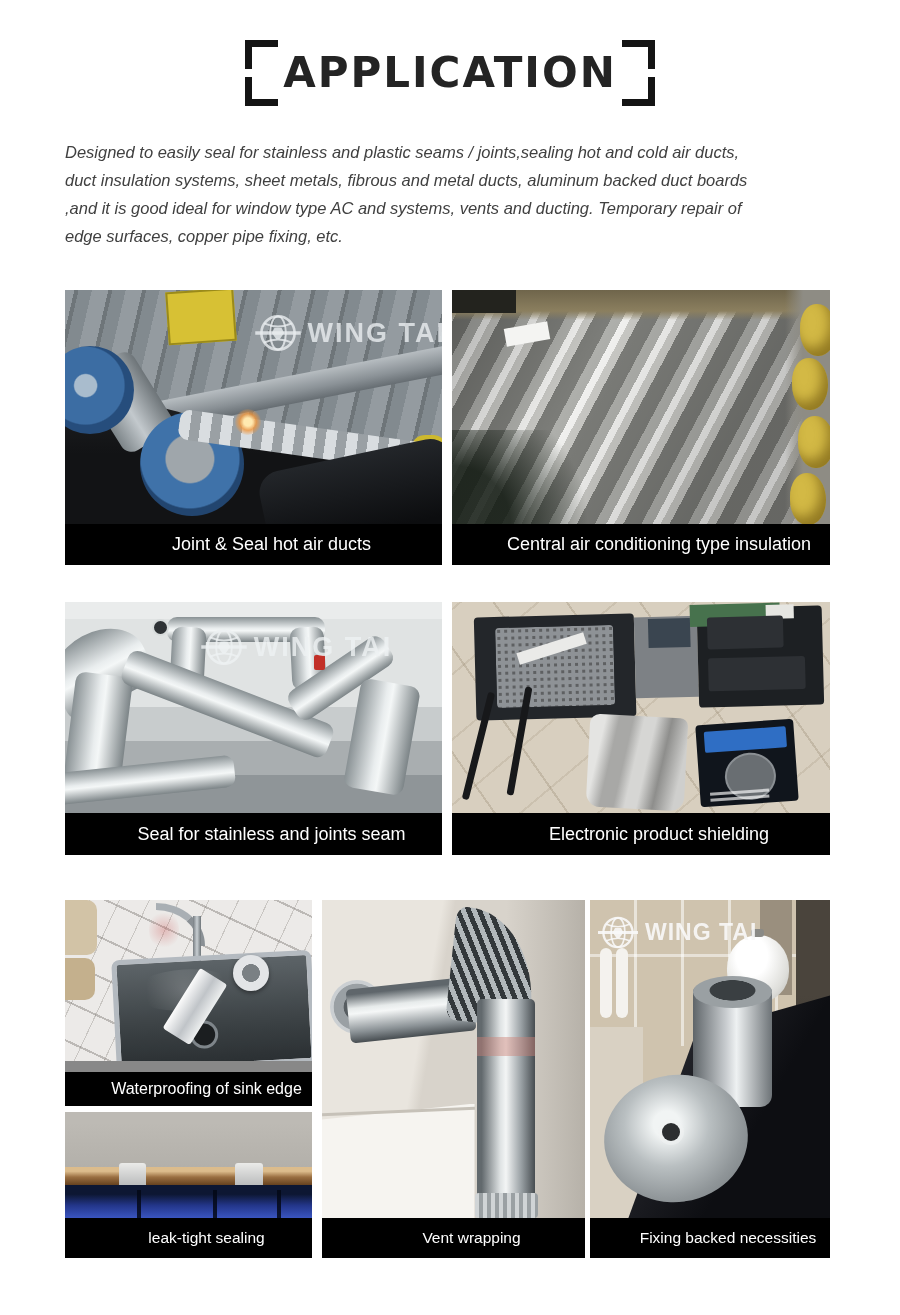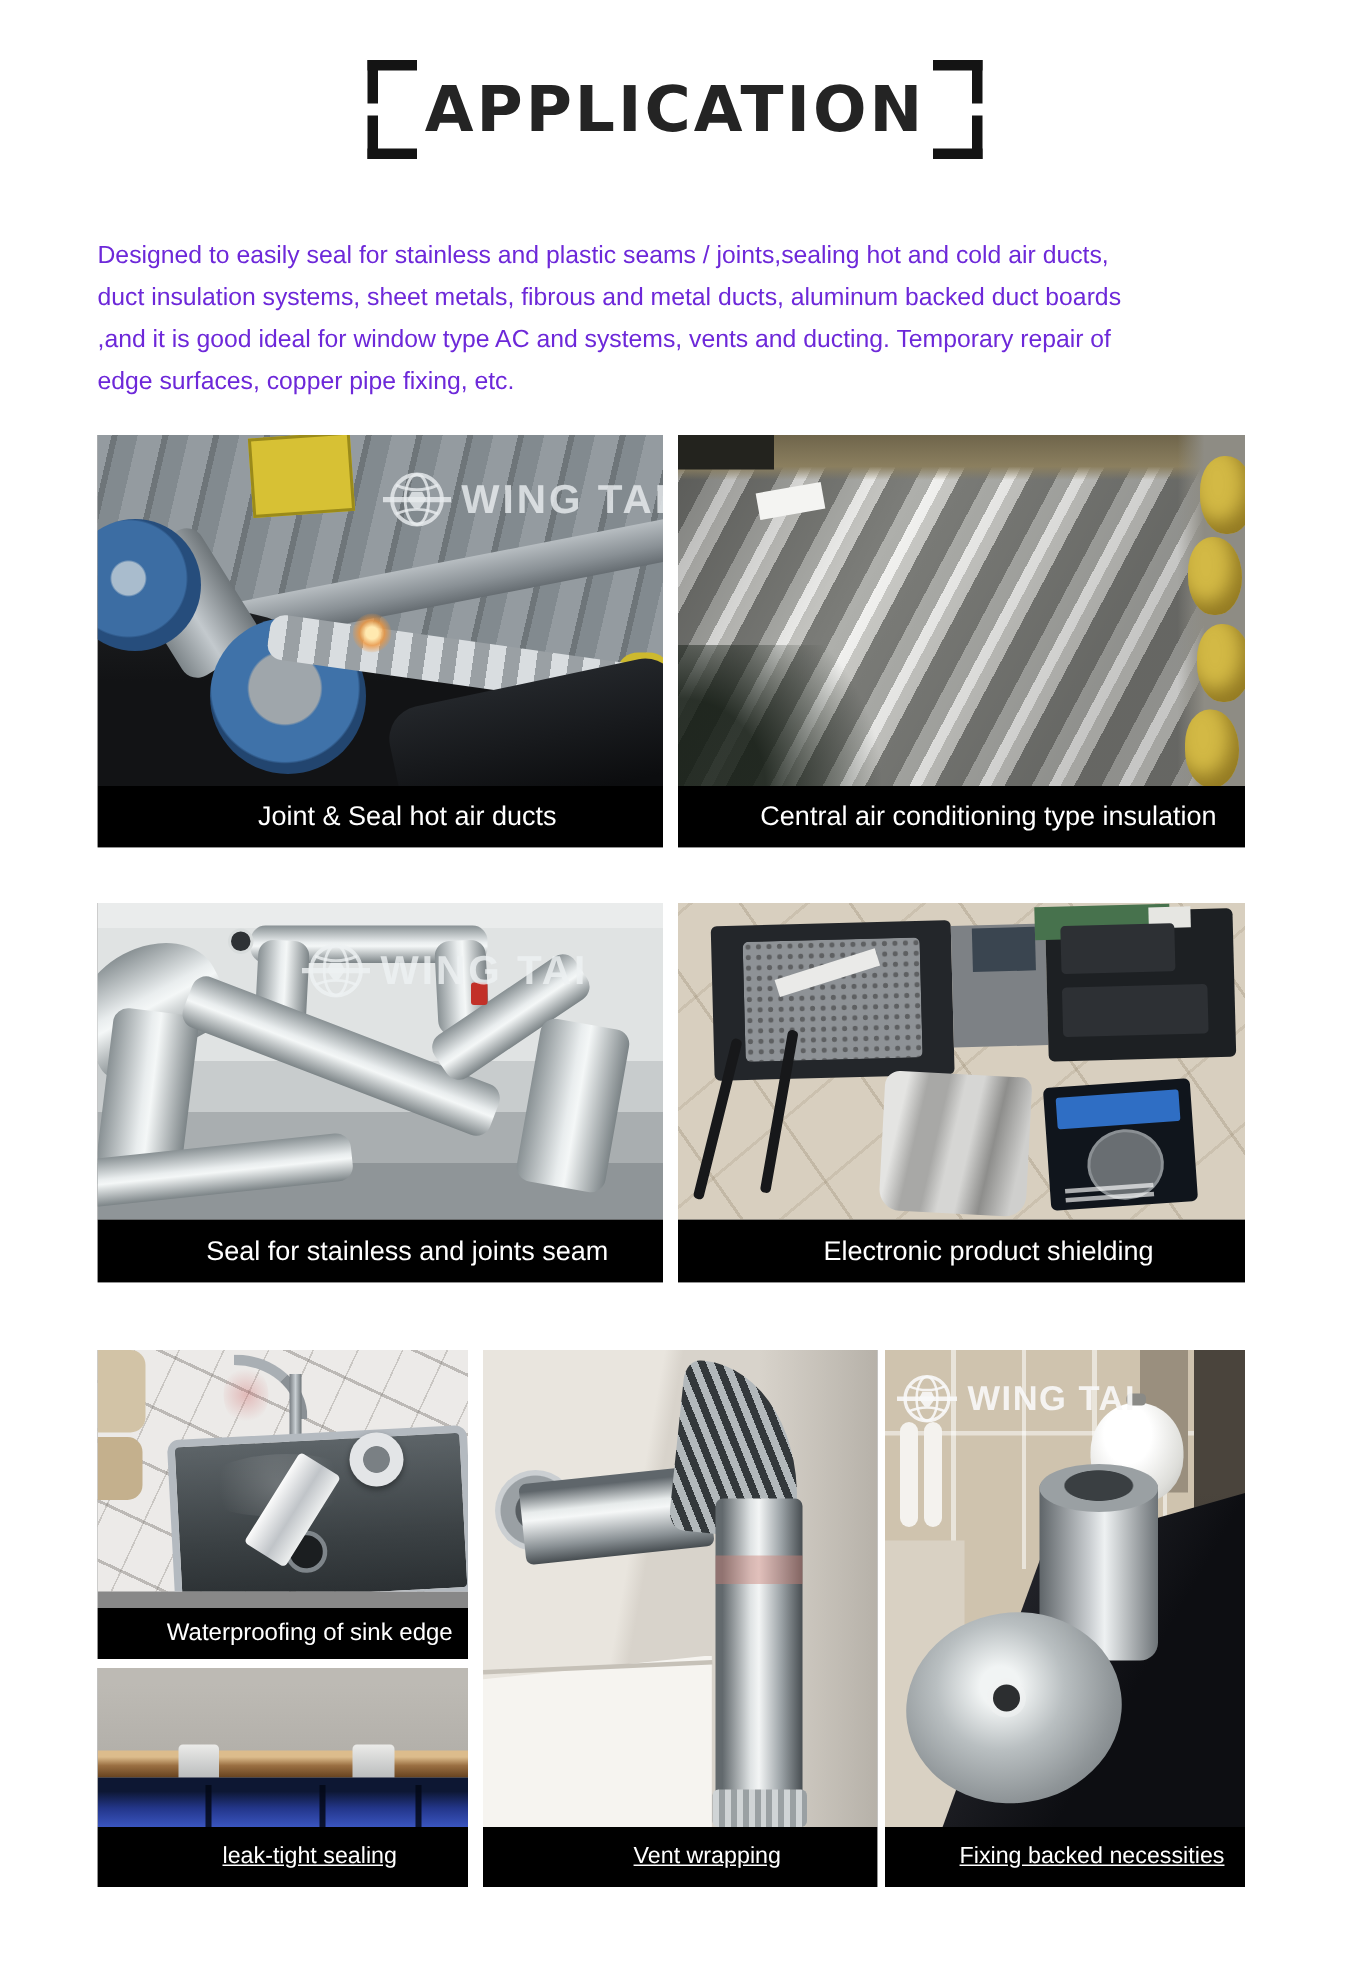--- a/index.html
+++ b/index.html
@@ -11,33 +11,33 @@
   .bracket-box{position:relative;padding:12px 38px;}
   .corner{position:absolute;width:26px;height:22px;}
   .corner.tl{left:0;top:0;border-left:7px solid #141414;border-top:7px solid #141414;}
   .corner.bl{left:0;bottom:0;border-left:7px solid #141414;border-bottom:7px solid #141414;}
   .corner.tr{right:0;top:0;border-right:7px solid #141414;border-top:7px solid #141414;}
   .corner.br{right:0;bottom:0;border-right:7px solid #141414;border-bottom:7px solid #141414;}
   h1.app-title{margin:0;font-family:"DejaVu Sans",sans-serif;font-weight:bold;
     font-size:42px;line-height:42px;letter-spacing:2px;color:#242424;}
 
   
-  .intro{position:absolute;top:156px;left:65px;width:775px;color:#6d28d9;
-    font-size:16.5px;line-height:28px;}
+  .intro{position:absolute;top:138px;left:65px;width:775px;color:#404040;
+    font-size:16.5px;line-height:28px;font-style:italic;}
 
   
   .row{position:absolute;left:65px;display:flex;}
   .row1{top:290px;width:765px;height:275px;}
   .row2{top:602px;width:765px;height:253px;}
   .row3{top:900px;width:765px;height:358px;}
   .card{position:relative;display:flex;flex-direction:column;overflow:hidden;background:#888;}
   .photo{position:relative;flex:1;overflow:hidden;}
   .caption-bar{background:#000;color:#fff;display:flex;align-items:center;justify-content:center;
     font-size:18px;flex:0 0 auto;padding-left:36px;}
-  .c41{height:41px;} .c42{height:42px;} .c40{height:40px;font-size:15.5px;text-decoration:underline;} .c34{height:34px;font-size:16px;margin-top:11px;}
+  .c41{height:41px;} .c42{height:42px;} .c40{height:40px;font-size:15.5px;} .c34{height:34px;font-size:16px;margin-top:11px;}
   .w377{width:377px;} .w378{width:378px;margin-left:10px;}
   .col1{width:247px;display:flex;flex-direction:column;}
   .col2{width:263px;margin-left:10px;}
   .col3{width:240px;margin-left:5px;}
   .cardA{height:206px;} .cardB{height:146px;margin-top:6px;} .tall{height:358px;}
 
   .shape{position:absolute;}
 
   
   .wm{position:absolute;display:flex;align-items:center;gap:7px;color:rgba(232,235,238,0.82);

